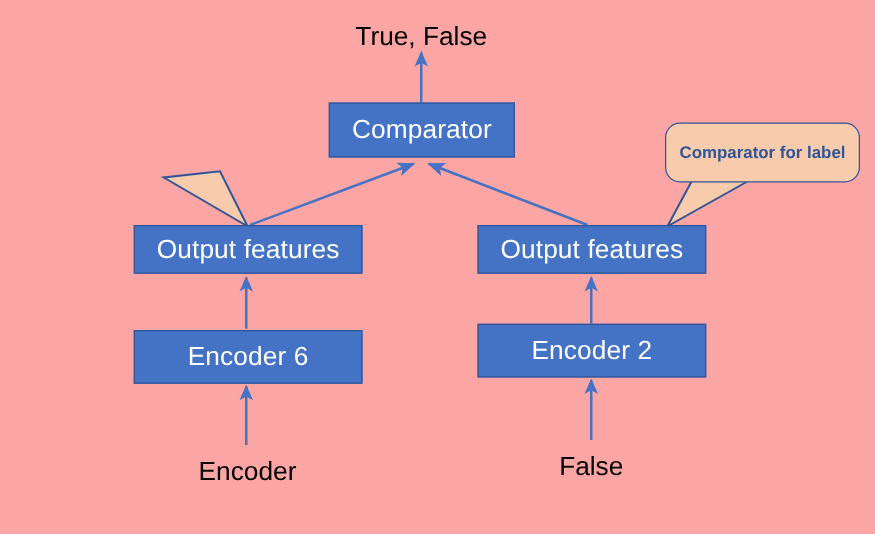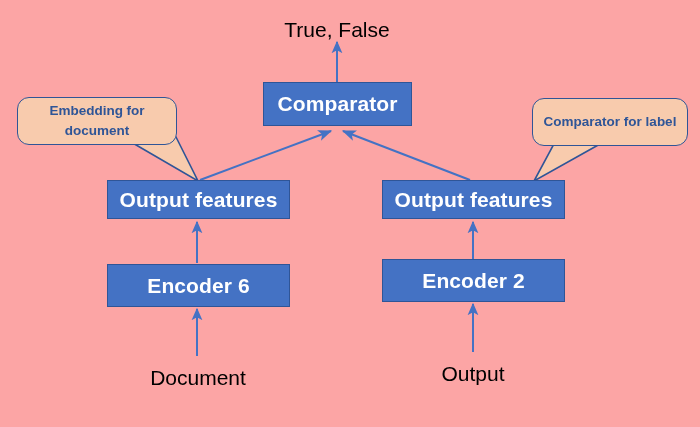--- a/index.html
+++ b/index.html
@@ -29,21 +29,21 @@
   .node-box {
     position: absolute;
     background: #4472C4;
     border: 1.5px solid #2F5597;
     box-sizing: border-box;
     display: flex;
     align-items: center;
     justify-content: center;
     color: #ffffff;
     font-size: 21px;
-    font-weight: 700;
+    font-weight: 400;
     letter-spacing: 0.1px;
     white-space: nowrap;
   }
   .plain-label {
     position: absolute;
     color: #000000;
     font-size: 21px;
     font-weight: 400;
     white-space: nowrap;
     text-align: center;
@@ -106,21 +106,20 @@
   <div class="node-box" style="left:263px; top:82px; width:149px; height:44px;">Comparator</div>
 
   <div class="node-box" style="left:107px; top:180px; width:183px; height:39px;">Output features</div>
 
   <div class="node-box" style="left:382px; top:180px; width:183px; height:39px;">Output features</div>
 
   <div class="node-box" style="left:107px; top:264px; width:183px; height:43px;">Encoder 6</div>
 
   <div class="node-box" style="left:382px; top:259px; width:183px; height:43px;text-align:center;">Encoder 2</div>
 
-  <div class="plain-label" style="left:198px; top:366px;">Document</div>
+  <div class="plain-label" style="left:198px; top:366px;">Encoder</div>
 
-  <div class="plain-label" style="left:473px; top:362px;">Output</div>
+  <div class="plain-label" style="left:473px; top:362px;">False</div>
 
-  <div class="callout" style="left:17px; top:97px; width:160px; height:48px;">Embedding for document</div>
 
   <div class="callout" style="left:532px; top:98px; width:156px; height:48px;">Comparator for label</div>
 
 </div>
 
 </body></html>

